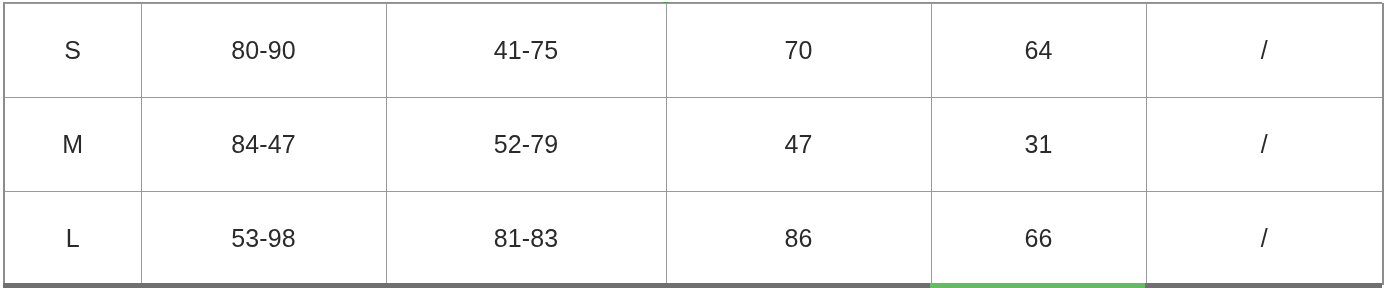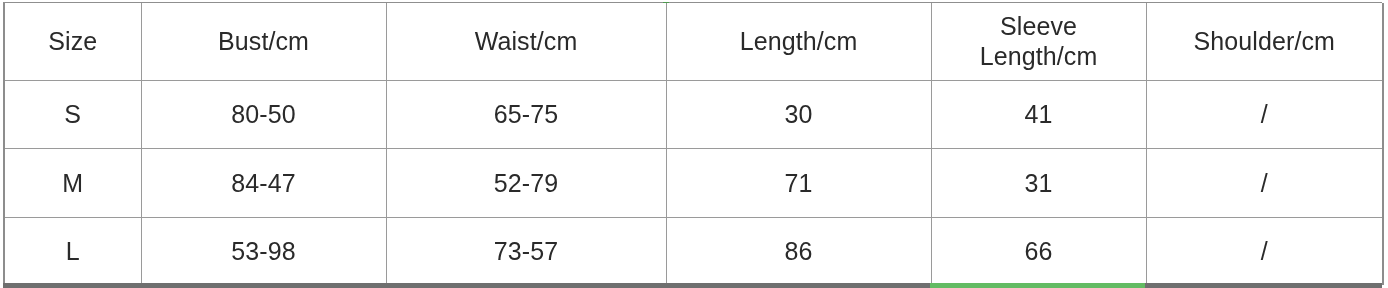--- a/index.html
+++ b/index.html
@@ -124,54 +124,43 @@
   <table id="size-chart">
     <colgroup>
       <col class="col-size">
       <col class="col-bust">
       <col class="col-waist">
       <col class="col-length">
       <col class="col-sleeve">
       <col class="col-shoulder">
     </colgroup>
     <tbody>
-      <tr class="header-row">
-        <td>Size</td>
-        <td>Bust/cm</td>
-        <td>Waist/cm</td>
-        <td>Length/cm</td>
-        <td>
-          <span class="cell-line">Sleeve</span>
-          <span class="cell-line">Length/cm</span>
-        </td>
-        <td>Shoulder/cm</td>
-      </tr>
 
       <tr class="data-row">
         <td>S</td>
-        <td>80-50</td>
-        <td>65-75</td>
-        <td>30</td>
-        <td>41</td>
+        <td>80-90</td>
+        <td>41-75</td>
+        <td>70</td>
+        <td>64</td>
         <td>/</td>
       </tr>
 
       <tr class="data-row">
         <td>M</td>
         <td>84-47</td>
         <td>52-79</td>
-        <td>71</td>
+        <td>47</td>
         <td>31</td>
         <td>/</td>
       </tr>
 
       <tr class="data-row last-row">
         <td>L</td>
         <td>53-98</td>
-        <td>73-57</td>
+        <td>81-83</td>
         <td>86</td>
         <td>66</td>
         <td>/</td>
       </tr>
     </tbody>
   </table>
 
   <div class="rule-bottom"></div>
   <div class="rule-bottom-green"></div>
 

